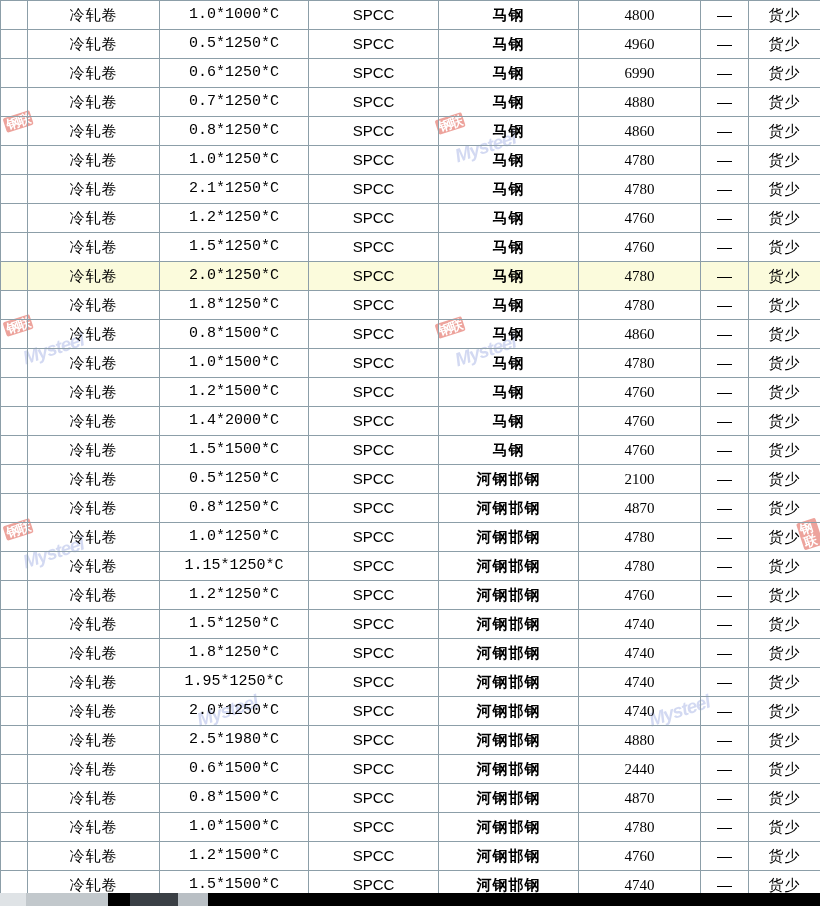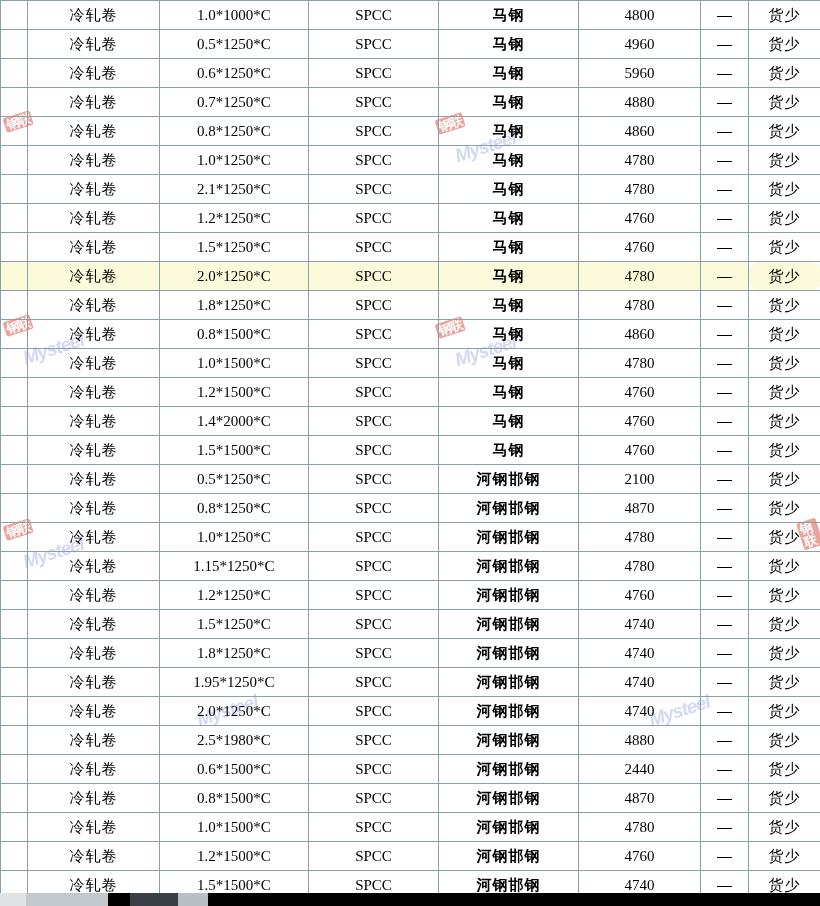--- a/index.html
+++ b/index.html
@@ -53,26 +53,26 @@
     border-left: none;
     border-top: none;
     border-bottom: none;
     border-right: 1px solid #8c9ea8;
     background: #ffffff;
   }
   tr.highlight td {
     background: #fbfbdc;
   }
   td.product { letter-spacing: 1px; }
-  td.spec { font-family: Liberation Serif, serif; }
-  td.grade { font-family: Liberation Serif, serif; font-size: 14px; }
+  td.spec { font-family: Liberation Mono, monospace; }
+  td.grade { font-family: Liberation Sans, sans-serif; font-size: 14px; }
   td.mill { letter-spacing: 1px; font-weight: bold; }
   td.price { font-family: Liberation Serif, serif; }
   td.change { font-family: "Liberation Sans", sans-serif; }
-  td.remark { letter-spacing: 1px; border-radius: 10px; }
+  td.remark { letter-spacing: 1px; }
 
   
   .watermark {
     position: absolute;
     z-index: 1;
     pointer-events: none;
     user-select: none;
     opacity: 0.55;
     transform: rotate(-18deg);
     font-family: "Liberation Sans", sans-serif;
@@ -193,21 +193,21 @@
           <td class="price">4960</td>
           <td class="change">—</td>
           <td class="remark">货少</td>
         </tr>
         <tr>
           <td class="rowhead"></td>
           <td class="product">冷轧卷</td>
           <td class="spec">0.6*1250*C</td>
           <td class="grade">SPCC</td>
           <td class="mill">马钢</td>
-          <td class="price">5960</td>
+          <td class="price">6990</td>
           <td class="change">—</td>
           <td class="remark">货少</td>
         </tr>
         <tr>
           <td class="rowhead"></td>
           <td class="product">冷轧卷</td>
           <td class="spec">0.7*1250*C</td>
           <td class="grade">SPCC</td>
           <td class="mill">马钢</td>
           <td class="price">4880</td>

